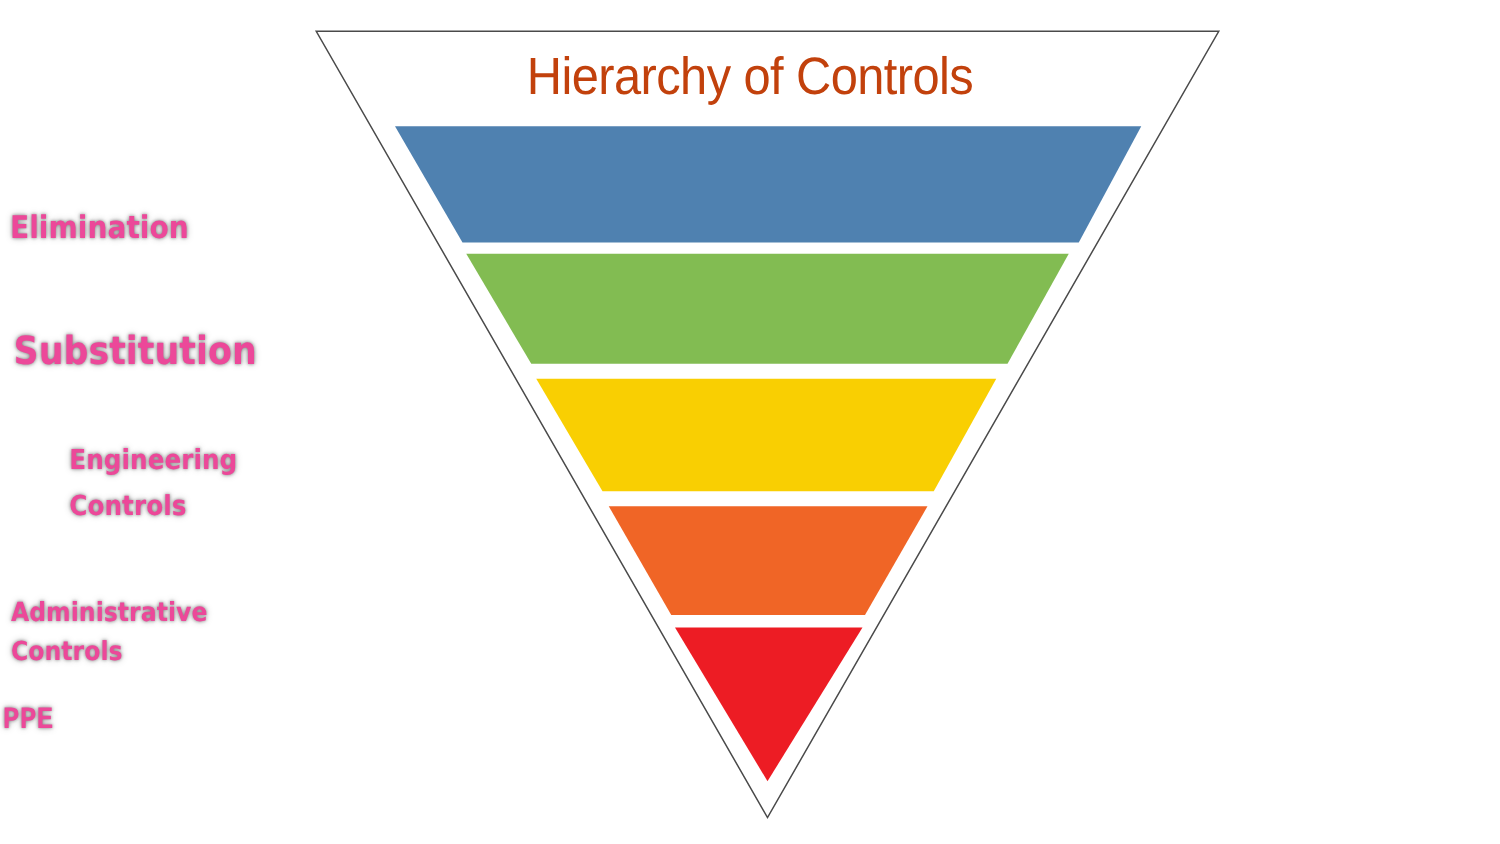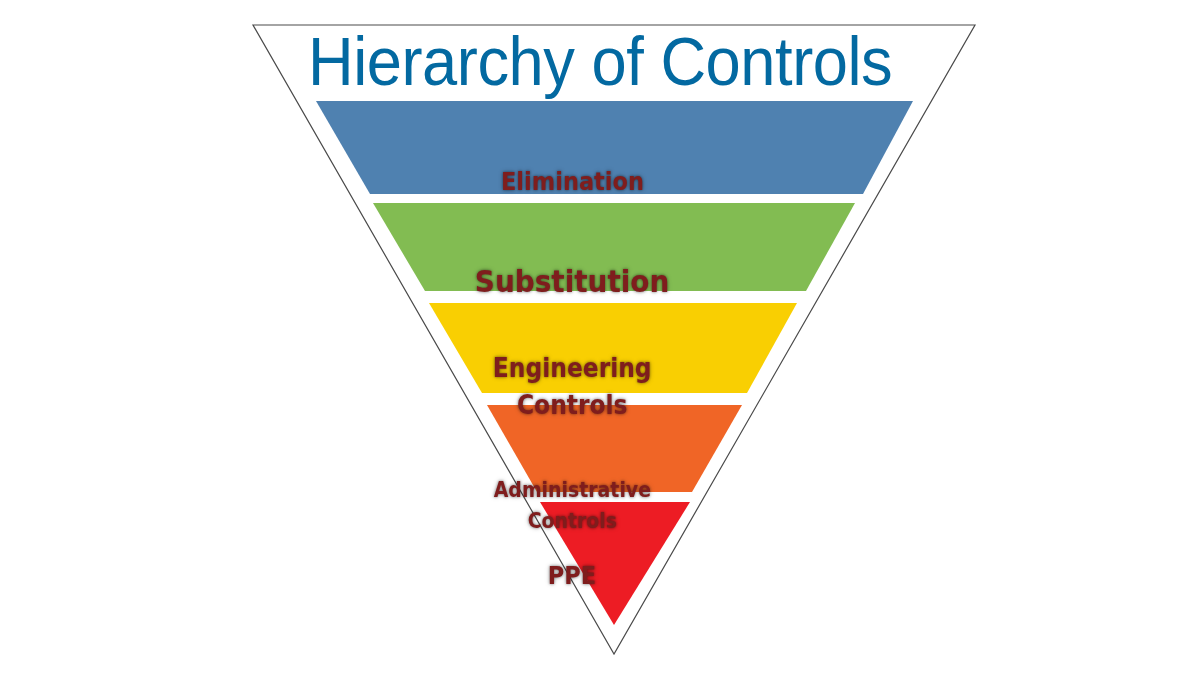--- a/index.html
+++ b/index.html
@@ -22,38 +22,37 @@
       height: 675px;
     }
     .title {
       position: absolute;
       left: 0;
       width: 1200px;
       top: 28px;
       text-align: center;
       font-family: "Liberation Sans", sans-serif;
       font-weight: normal;
-      font-size: 68px;
+      font-size: 42px;
       line-height: 66px;
-      color: #0369a1;
+      color: #c2410c;
       letter-spacing: -0.5px;
     }
     .title span {
       display: inline-block;
       transform: scaleX(0.93);
       transform-origin: center;
     }
     .band-label {
       position: absolute;
       left: 0;
       width: 1144px;
-      text-align: center;
       font-family: "DejaVu Sans", sans-serif;
       font-weight: bold;
-      color: #7f1d1d;
+      color: #ec4899;
       text-shadow: 0 0 3px rgba(0,0,0,0.45), 0 0 6px rgba(0,0,0,0.25);
       white-space: pre-line;
     }
     .band-label span {
       display: inline-block;
       transform: scaleX(0.9);
       transform-origin: center;
     }
   </style>
 </head>
@@ -71,23 +70,23 @@
 <div class="title">
   <span>Hierarchy of Controls</span>
 </div>
 
 <div class="band-label" id="label-0" style="top: 131px; font-size: 25px; line-height: 34px;">
   <span>Elimination</span>
 </div>
 <div class="band-label" id="label-1" style="top: 230px; font-size: 31px; line-height: 34px;">
   <span>Substitution</span>
 </div>
-<div class="band-label" id="label-2" style="top: 313px; font-size: 26px; line-height: 37px;">
+<div class="band-label" id="label-2" style="top: 313px; font-size: 22px; line-height: 37px; margin-left: 48px;">
   <span>Engineering
 Controls</span>
 </div>
 <div class="band-label" id="label-3" style="top: 444px; font-size: 21px; line-height: 31px;">
   <span>Administrative
 Controls</span>
 </div>
-<div class="band-label" id="label-4" style="top: 525px; font-size: 25px; line-height: 34px;">
+<div class="band-label" id="label-4" style="top: 525px; font-size: 25px; line-height: 34px; font-family: Liberation Mono, monospace;">
   <span>PPE</span>
 </div>
 
 </body></html>

